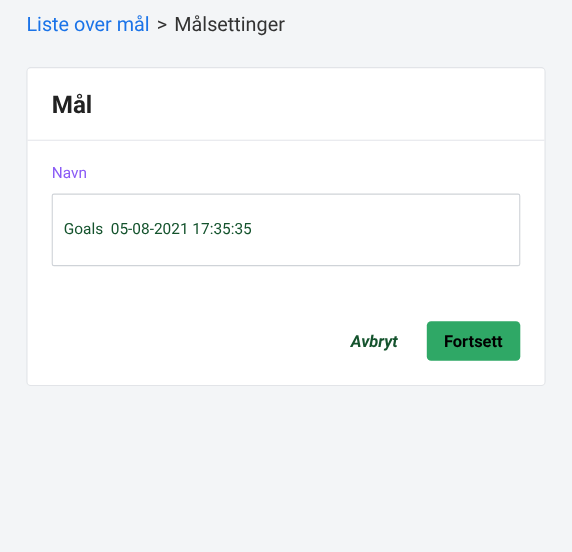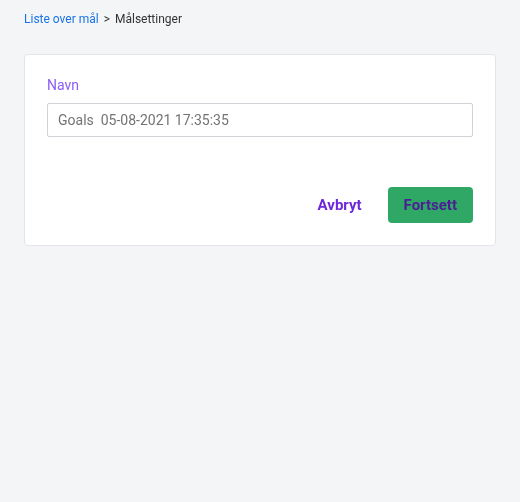--- a/index.html
+++ b/index.html
@@ -9,21 +9,21 @@
     }
     body {
       font-family: -apple-system, BlinkMacSystemFont, "Segoe UI", Roboto, "Helvetica Neue", Arial, sans-serif;
       background: #f3f5f7;
       width: 520px;
       height: 502px;
       color: #222;
     }
     .breadcrumb {
       padding: 12px 32px 0 24px;
-      font-size: 12px;
+      font-size: 18px;
       color: #333;
     }
     .breadcrumb a {
       color: #1a73e8;
       text-decoration: none;
     }
     .breadcrumb-sep {
       color: #333;
       margin: 0 2px;
     }
@@ -51,24 +51,24 @@
     .form-label {
       display: block;
       font-size: 14px;
       color: #8b5cf6;
       margin-bottom: 10px;
     }
     .form-input {
       width: 100%;
       border: 1px solid #cfd3d8;
       border-radius: 2px;
-      padding: 8px 10px;
+      padding: 24px 10px;
       font-size: 14px;
       font-family: inherit;
-      color: #737373;
+      color: #14532d;
       background: #fff;
     }
     .form-textarea {
       width: 100%;
       border: 1px solid #cfd3d8;
       border-radius: 2px;
       padding: 8px 10px;
       font-size: 14px;
       font-family: inherit;
       color: #222;
@@ -85,39 +85,43 @@
       padding: 9px 16px;
       font-size: 15px;
       font-weight: 700;
       border-radius: 4px;
       cursor: pointer;
       border: none;
       font-family: inherit;
     }
     .btn-cancel {
       background: transparent;
-      color: #6d28d9;
+      color: #14532d;
       margin-right: 6px;
+      font-style: italic;
     }
     .btn-continue {
       background: #2fa866;
-      color: #4c1d95;
+      color: #000000;
       text-align: right;
     }
   </style>
 </head>
 <body>
 
 <div class="breadcrumb">
   <a href="#">Liste over mål</a>
   <span class="breadcrumb-sep">&gt;</span>
   <span>Målsettinger</span>
 </div>
 
 <div class="card">
+  <div class="card-header">
+    <h2 class="card-title">Mål</h2>
+  </div>
   <div class="card-body">
     <div class="form-group">
       <label class="form-label">Navn</label>
       <input type="text" class="form-input" value="Goals  05-08-2021 17:35:35" style="">
     </div>
   </div>
   <div class="card-footer">
     <button class="btn btn-cancel">Avbryt</button>
     <button class="btn btn-continue">Fortsett</button>
   </div>

